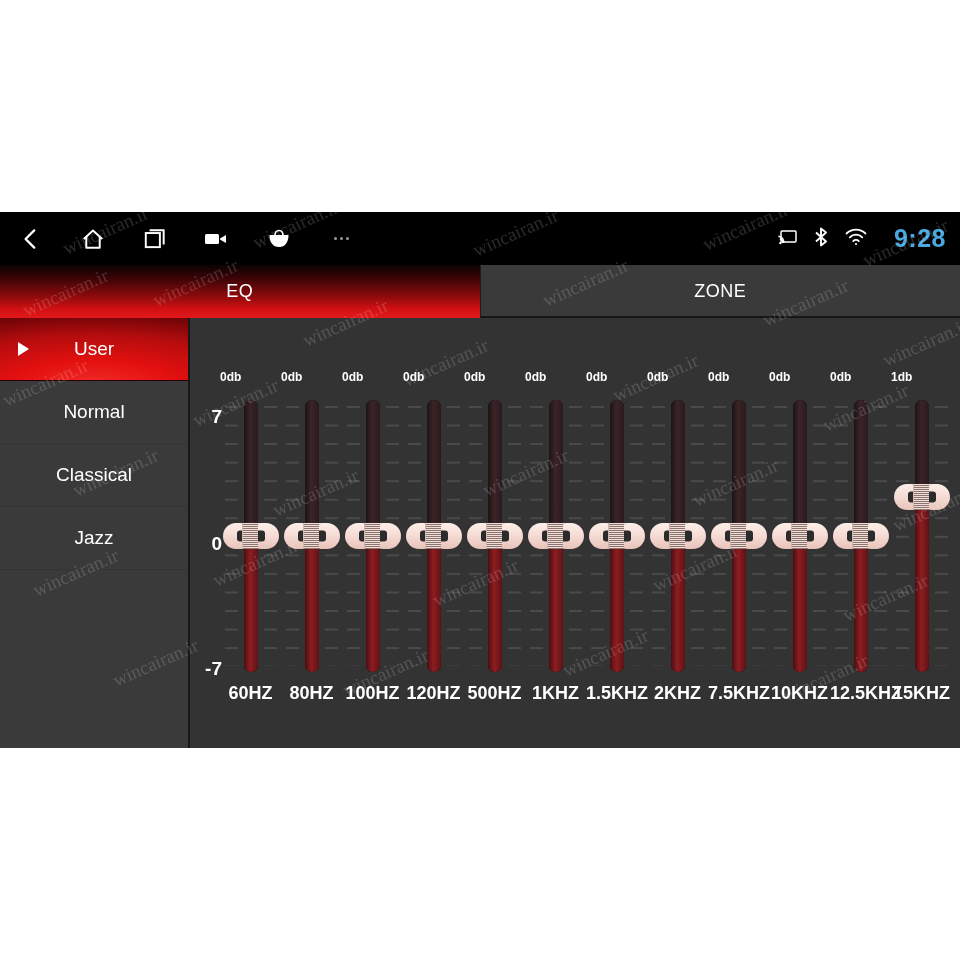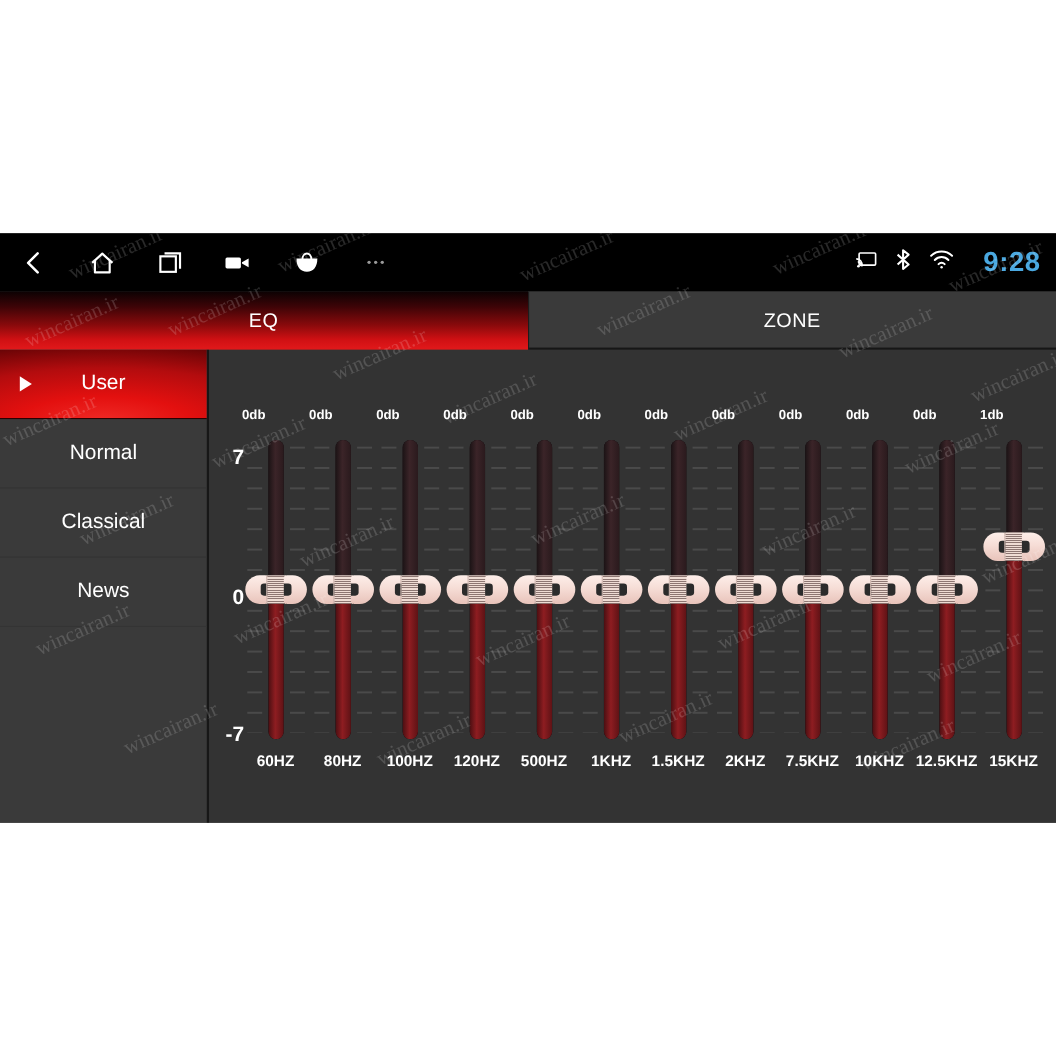--- a/index.html
+++ b/index.html
@@ -112,21 +112,21 @@
   .band {
     flex: 1; position: relative;
     display: flex; flex-direction: column; align-items: center;
   }
   .db-lab {
     position: absolute; top: 52px; left: 0; right: 12px;
     text-align: left; color: #ffffff; font-size: 12px; font-weight: bold;
   }
   .hz-lab {
     position: absolute; top: 365px; left: 0; right: 0;
-    text-align: center; color: #ffffff; font-size: 14px; font-weight: bold;
+    text-align: center; color: #ffffff; font-size: 18px; font-weight: bold;
     white-space: nowrap;
   }
 
   .slider {
     position: absolute; top: 82px; left: 50%;
     transform: translateX(-50%);
     width: 56px; height: 272px;
   }
   
   .ticks {
@@ -298,21 +298,21 @@
         <span class="tri"></span>
         <span>User</span>
       </div>
       <div class="preset">
         <span>Normal</span>
       </div>
       <div class="preset">
         <span>Classical</span>
       </div>
       <div class="preset">
-        <span>News</span>
+        <span>Jazz</span>
       </div>
     </div>
 
     <div id="eqpanel">
       <div class="axis-lab top">7</div>
       <div class="axis-lab mid">0</div>
       <div class="axis-lab bot">-7</div>
       <div id="bands">
           <div class="band">
             <div class="db-lab">0db</div>

